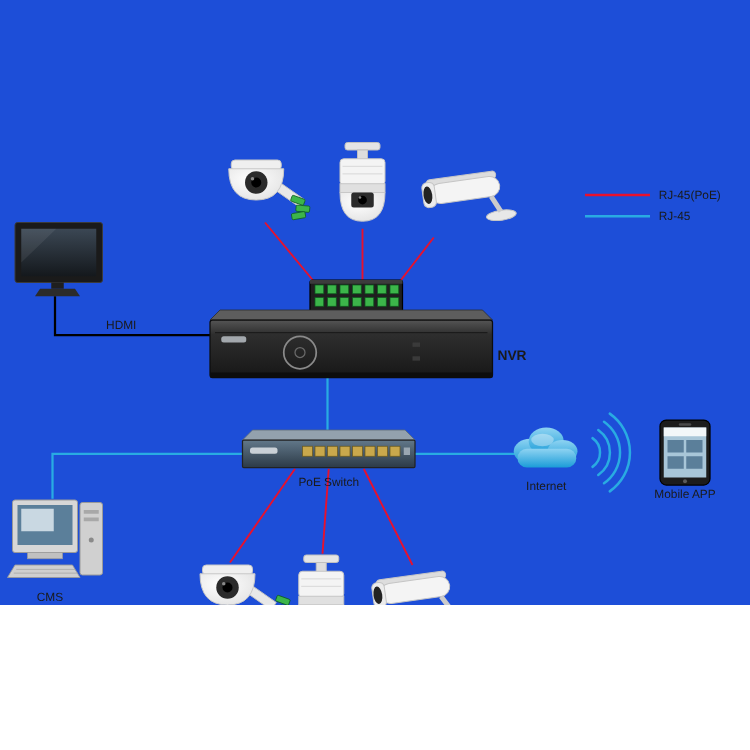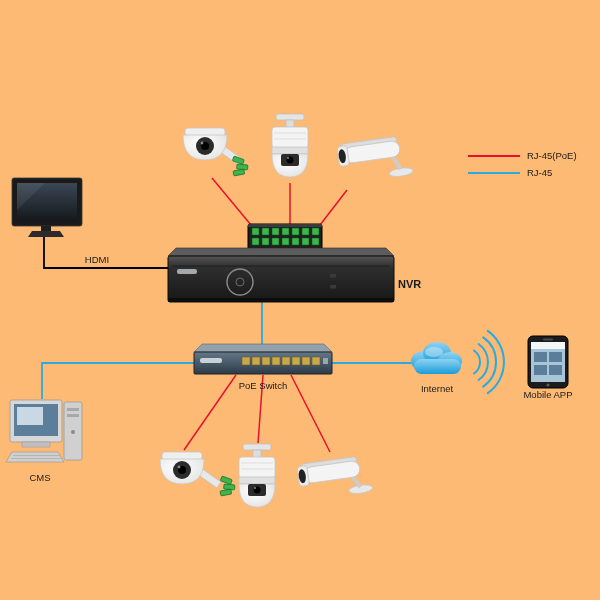--- a/index.html
+++ b/index.html
@@ -1,16 +1,16 @@
 <!DOCTYPE html>
 <html><head>
 <meta charset="utf-8">
 <style>
   html,body{margin:0;padding:0;background:#fff;}
-  .canvas{width:600px;height:600px;background:#fdba74;position:relative;overflow:hidden;
+  .canvas{width:600px;height:484px;background:#1d4ed8;position:relative;overflow:hidden;
           font-family:"Liberation Sans",sans-serif;text-decoration:underline;}
   svg text{font-family:"Liberation Sans",sans-serif;font-size:9.5px;fill:#1a1a1a;}
   svg text.bold{font-weight:bold;font-size:11px;}
   .gport{stroke:#0c5a1e;stroke-width:0.6;}
   .yport{fill:#c9a84c;stroke:#6b5a1e;stroke-width:0.6;}
 </style>
 </head>
 <body>
 
 <div class="canvas">

